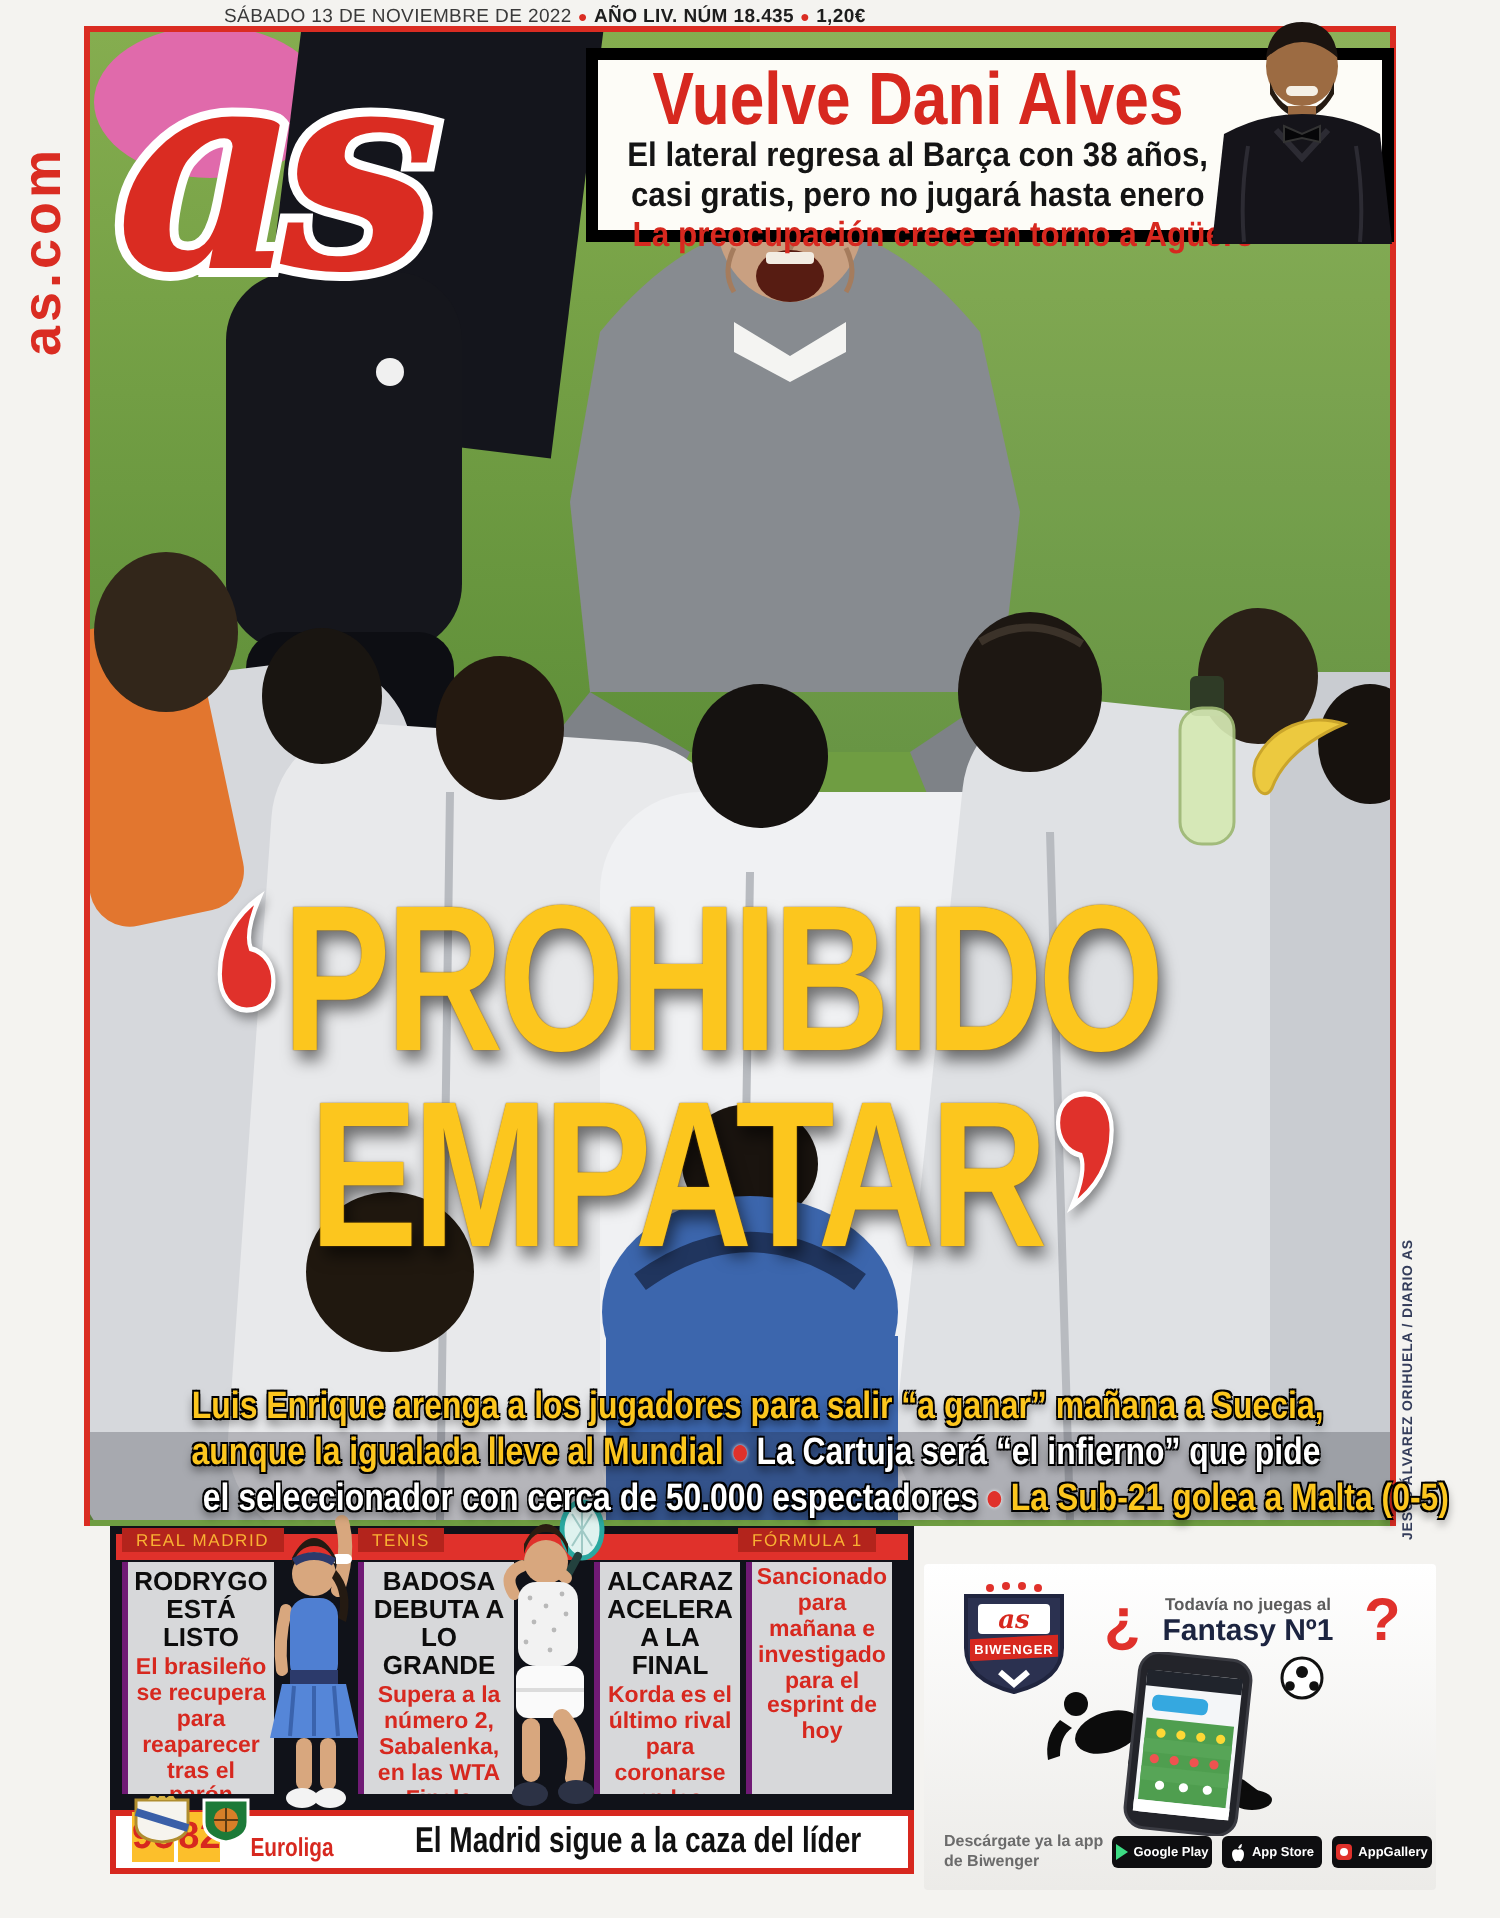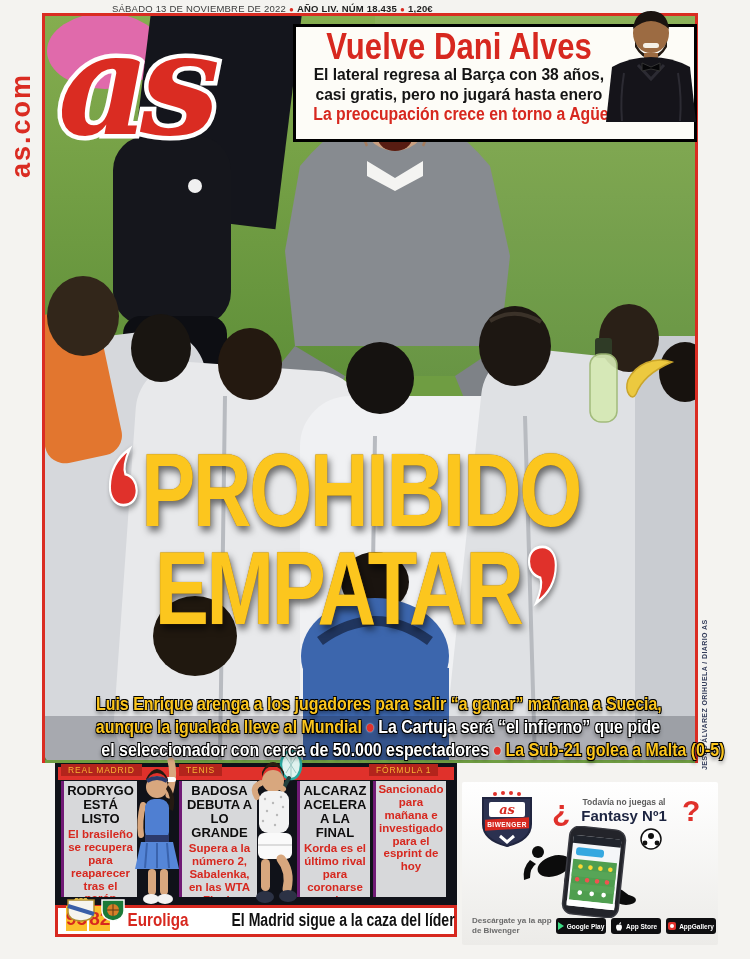--- a/index.html
+++ b/index.html
@@ -18,21 +18,21 @@
   
   .photo-area{left:42px;top:13px;width:656px;height:750px;border-top:3px solid #da2c22;
               border-left:3px solid #da2c22;border-right:3px solid #da2c22;box-sizing:border-box;
               overflow:hidden;background:#6f9d42;}
   .photo-area svg{display:block;}
 
   
   .as-logo{left:56px;top:16px;width:228px;height:128px;z-index:3;}
 
   
-  .vuelve-box{left:293px;top:24px;width:404px;height:118px;background:#fdfcf7;border:3px solid #000000;
+  .vuelve-box{left:293px;top:24px;width:404px;height:97px;background:#fdfcf7;border:6px solid #000000;
               box-sizing:border-box;z-index:2;text-align:center;padding-right:72px;}
   .vuelve-title{font-size:37px;font-weight:700;color:#d7281f;line-height:1.0;margin-top:1px;}
   .vuelve-sub{font-size:17px;font-weight:700;color:#141414;line-height:1.15;}
   .vuelve-kicker{font-size:17.5px;font-weight:700;color:#d7281f;line-height:1.1;margin-top:1px;}
   .alves{left:604px;top:3px;width:94px;height:119px;z-index:4;}
 
   
   .headline{left:42px;top:442px;width:572px;text-align:right;z-index:5;color:#fcc61e;}
   .hl-line{font-size:104px;font-weight:700;letter-spacing:-3px;line-height:.94;
            text-shadow:0 0 1px #8a5d00,3px 5px 9px rgba(0,0,0,.55);}
@@ -58,21 +58,21 @@
   .panel-title{font-size:13px;font-weight:700;color:#0d0d0d;line-height:1.08;margin-top:3px;}
   .panel-text{font-size:11.5px;font-weight:700;color:#d7281f;line-height:1.12;margin-top:2px;padding:0 2px;}
   .fig{position:absolute;z-index:3;}
 
   
   .euro{left:55px;top:905px;width:402px;height:32px;background:#ffffff;border:3px solid #d7281f;
         box-sizing:border-box;z-index:4;display:flex;align-items:flex-end;padding:0 0 3px 8px;}
   .euro-logos{position:absolute;left:8px;top:-10px;display:flex;gap:4px;}
   .score{width:27px;height:25px;background:#fcbf2b;color:#d7281f;font-size:19px;font-weight:700;
          display:flex;align-items:center;justify-content:center;margin-right:2px;}
-  .euro-comp{font-size:19px;font-weight:700;color:#d7281f;margin:0 4px 0 8px;}
+  .euro-comp{font-size:13px;font-weight:700;color:#d7281f;margin:0 4px 0 8px;}
   .euro-head{font-size:18px;font-weight:700;color:#111;}
 
   
   .ad{left:462px;top:782px;width:256px;height:163px;background:linear-gradient(#ffffff,#ecebe8);
       border-radius:2px;z-index:2;}
   .ad-q{position:absolute;top:12px;font-size:30px;font-weight:700;color:#e0312b;}
   .ad-text{position:absolute;left:108px;top:15px;width:108px;text-align:center;}
   .ad-line1{font-size:8.5px;font-weight:700;color:#5c5c5c;}
   .ad-line2{font-size:15px;font-weight:700;color:#1c2440;}
   .ad-cta{position:absolute;left:10px;top:134px;width:82px;font-size:8px;font-weight:700;color:#6b6b6b;

